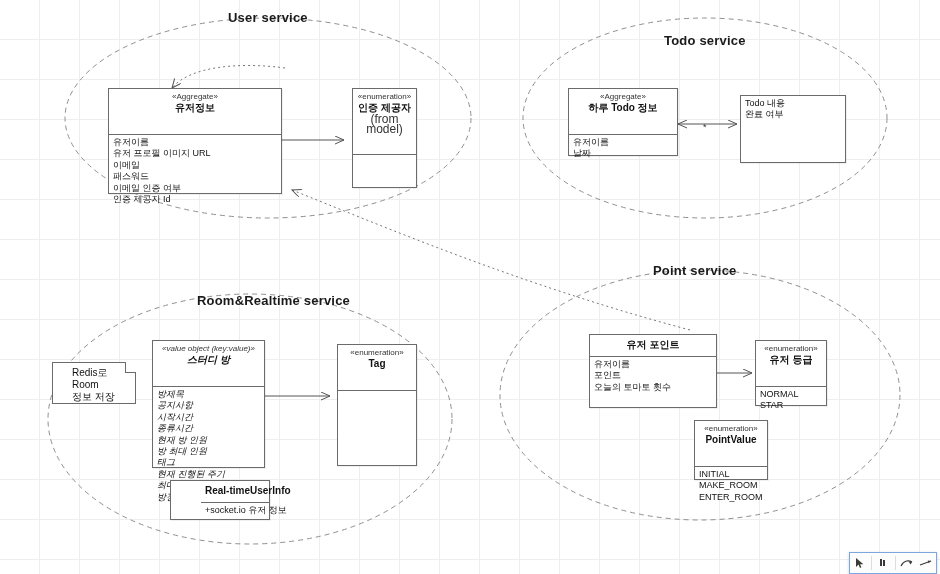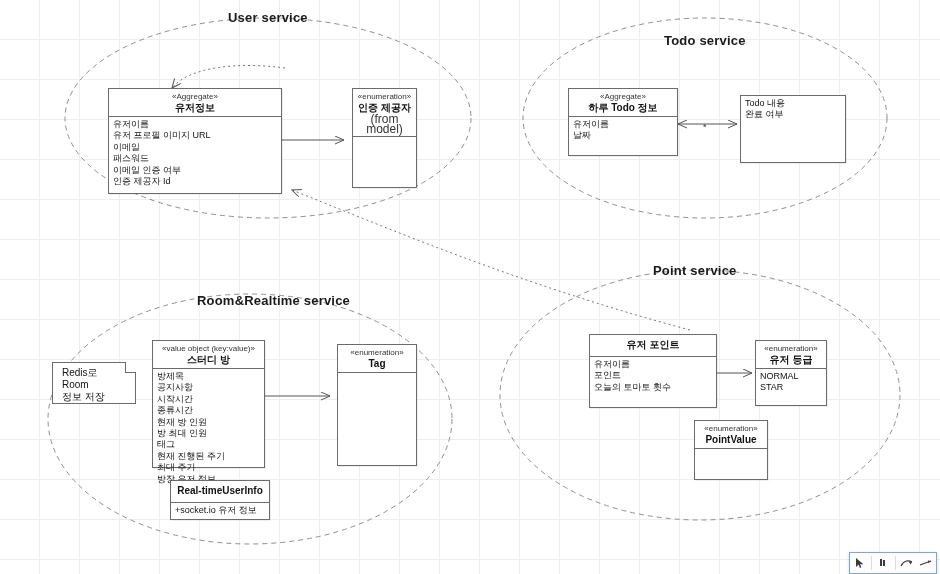--- a/index.html
+++ b/index.html
@@ -30,37 +30,37 @@
 
   
   .uml{
     position:absolute;
     background:#ffffff;
     border:1px solid #6b6b6b;
     box-sizing:border-box;
     box-shadow:1px 1px 0 rgba(0,0,0,.06);
   }
   .uml .head{
-    padding:3px 4px 2px;
+    padding:3px 4px 20px;
     text-align:center;
     border-bottom:1px solid #6b6b6b;
   }
   .uml .stereo{font-size:8px;color:#333;line-height:10px;white-space:nowrap;}
   .uml .tname{font-size:10px;font-weight:bold;color:#111;line-height:12px;white-space:nowrap;}
   .uml .sub{font-size:12px;color:#333;line-height:10px;}
   .uml .body{padding:2px 4px 4px;}
   .uml .attr{
     font-size:9px;color:#111;line-height:11.4px;white-space:nowrap;
   }
   .uml.plain .head{padding:4px 4px 5px;}
 
   
   .note{
     position:absolute;background:#fff;border:1px solid #6b6b6b;box-sizing:border-box;
-    padding:4px 9px;
+    padding:4px 19px;
   }
   .note .corner{
     position:absolute;right:-1px;top:-1px;width:10px;height:10px;
     background:#fff;border-left:1px solid #6b6b6b;border-bottom:1px solid #6b6b6b;
     transform:none;
   }
   .note .ntext{font-size:10px;color:#111;line-height:12px;white-space:pre-line;}
 
   
   #palette{
@@ -152,21 +152,21 @@
 </div>
 
 <div style="position:absolute;left:703px;top:122px;font-size:9px;color:#333;">*</div>
 
 <div class="note" style="left:52px;top:362px;width:84px;height:42px;">
   <span class="corner"></span>
   <div class="ntext">Redis로 Room
 정보 저장</div>
 </div>
 
-<div class="uml" style="left:152px;top:340px;width:113px;height:128px;">
+<div class="uml" style="left:152px;top:340px;width:113px;height:128px;font-style:italic;">
   <div class="head">
     <div class="stereo">«value object (key:value)»</div>
     <div class="tname">스터디 방</div>
   </div>
   <div class="body">
     <div class="attr">방제목</div>
     <div class="attr">공지사항</div>
     <div class="attr">시작시간</div>
     <div class="attr">종류시간</div>
     <div class="attr">현재 방 인원</div>
@@ -178,21 +178,21 @@
   </div>
 </div>
 
 <div class="uml" style="left:337px;top:344px;width:80px;height:122px;">
   <div class="head">
     <div class="stereo">«enumeration»</div>
     <div class="tname">Tag</div>
   </div>
 </div>
 
-<div class="uml plain" style="left:170px;top:480px;width:100px;height:40px;">
+<div class="uml plain" style="left:170px;top:480px;width:100px;height:40px;padding-left:30px;">
   <div class="head">
     <div class="tname">Real-timeUserInfo</div>
   </div>
   <div class="body">
     <div class="attr">+socket.io 유저 정보</div>
   </div>
 </div>
 
 <div class="uml plain" style="left:589px;top:334px;width:128px;height:74px;">
   <div class="head">
@@ -214,20 +214,25 @@
     <div class="attr">NORMAL</div>
     <div class="attr">STAR</div>
   </div>
 </div>
 
 <div class="uml" style="left:694px;top:420px;width:74px;height:60px;">
   <div class="head">
     <div class="stereo">«enumeration»</div>
     <div class="tname">PointValue</div>
   </div>
+  <div class="body">
+    <div class="attr">INITIAL</div>
+    <div class="attr">MAKE_ROOM</div>
+    <div class="attr">ENTER_ROOM</div>
+  </div>
 </div>
 
 <div id="palette">
   <div class="pitem">
     <svg width="12" height="12" viewBox="0 0 12 12">
         <path d="M2,1 L2,10 L4.5,7.6 L6,11 L7.4,10.3 L6,7.2 L9.4,7.2 Z" fill="#3a3a3a"></path>
       </svg>
   </div>
   <div class="psep"></div>
   <div class="pitem">

